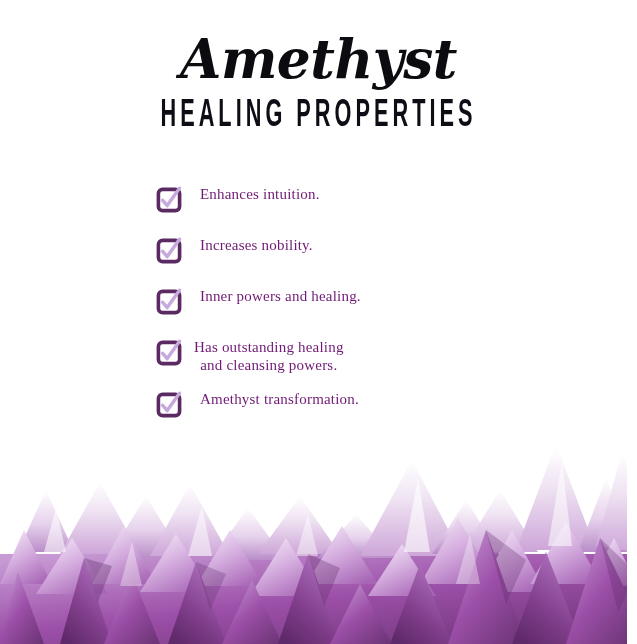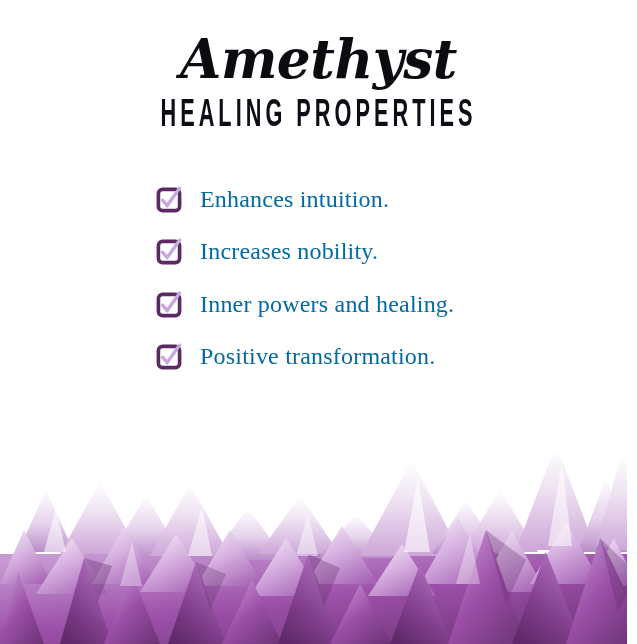--- a/index.html
+++ b/index.html
@@ -71,23 +71,23 @@
     position: relative;
     width: 26px;
     height: 26px;
     margin-top: 3px;
   }
   .cb svg { display: block; overflow: visible; }
 
   .item-text {
     margin-left: 18px;
     font-family: "Liberation Serif", serif;
-    font-size: 24px;
+    font-size: 15px;
     line-height: 1.22;
-    color: #0369a1;
+    color: #701a75;
     letter-spacing: 0.2px;
     padding-top: 1px;
   }
   .item-text.two-line {
     text-align: center;
     margin-left: 12px;
   }
 
   
   .crystals {
@@ -135,29 +135,41 @@
     <div class="list-item">
       <span class="cb">
         <svg viewBox="0 0 26 26" width="26" height="26" aria-hidden="true">
           <rect x="2.4" y="2.4" width="21.2" height="21.2" rx="4.2" ry="4.2" fill="none" stroke="#5b2a63" stroke-width="3.6"></rect>
           <path d="M6.5 13.2 L11.2 18.6 L23.5 1.2" fill="none" stroke="#c7a9dd" stroke-width="3.4" stroke-linecap="round" stroke-linejoin="round"></path>
         </svg>
       </span>
       <span class="item-text">Inner powers and healing.</span>
     </div>
 
-
-    <div class="list-item">
-      <span class="cb">
-        <svg viewBox="0 0 26 26" width="26" height="26" aria-hidden="true">
-          <rect x="2.4" y="2.4" width="21.2" height="21.2" rx="4.2" ry="4.2" fill="none" stroke="#5b2a63" stroke-width="3.6"></rect>
-          <path d="M6.5 13.2 L11.2 18.6 L23.5 1.2" fill="none" stroke="#c7a9dd" stroke-width="3.4" stroke-linecap="round" stroke-linejoin="round"></path>
-        </svg>
-      </span>
-      <span class="item-text">Positive transformation.</span>
+    <div class="list-item tight">
+      <span class="cb">
+        <svg viewBox="0 0 26 26" width="26" height="26" aria-hidden="true">
+          <rect x="2.4" y="2.4" width="21.2" height="21.2" rx="4.2" ry="4.2" fill="none" stroke="#5b2a63" stroke-width="3.6"></rect>
+          <path d="M6.5 13.2 L11.2 18.6 L23.5 1.2" fill="none" stroke="#c7a9dd" stroke-width="3.4" stroke-linecap="round" stroke-linejoin="round"></path>
+        </svg>
+      </span>
+      <span class="item-text two-line">
+        <span>Has outstanding healing</span><br>
+        <span>and cleansing powers.</span>
+      </span>
+    </div>
+
+    <div class="list-item">
+      <span class="cb">
+        <svg viewBox="0 0 26 26" width="26" height="26" aria-hidden="true">
+          <rect x="2.4" y="2.4" width="21.2" height="21.2" rx="4.2" ry="4.2" fill="none" stroke="#5b2a63" stroke-width="3.6"></rect>
+          <path d="M6.5 13.2 L11.2 18.6 L23.5 1.2" fill="none" stroke="#c7a9dd" stroke-width="3.4" stroke-linecap="round" stroke-linejoin="round"></path>
+        </svg>
+      </span>
+      <span class="item-text">Amethyst transformation.</span>
     </div>
 
   </div>
 
   <div class="crystals">
     <svg viewBox="0 0 637 210" preserveAspectRatio="none" aria-hidden="true">
       <defs>
         <linearGradient id="gPale" x1="0" y1="0" x2="0" y2="1">
           <stop offset="0%" stop-color="#ffffff"></stop>
           <stop offset="40%" stop-color="#f0e4f3"></stop>

